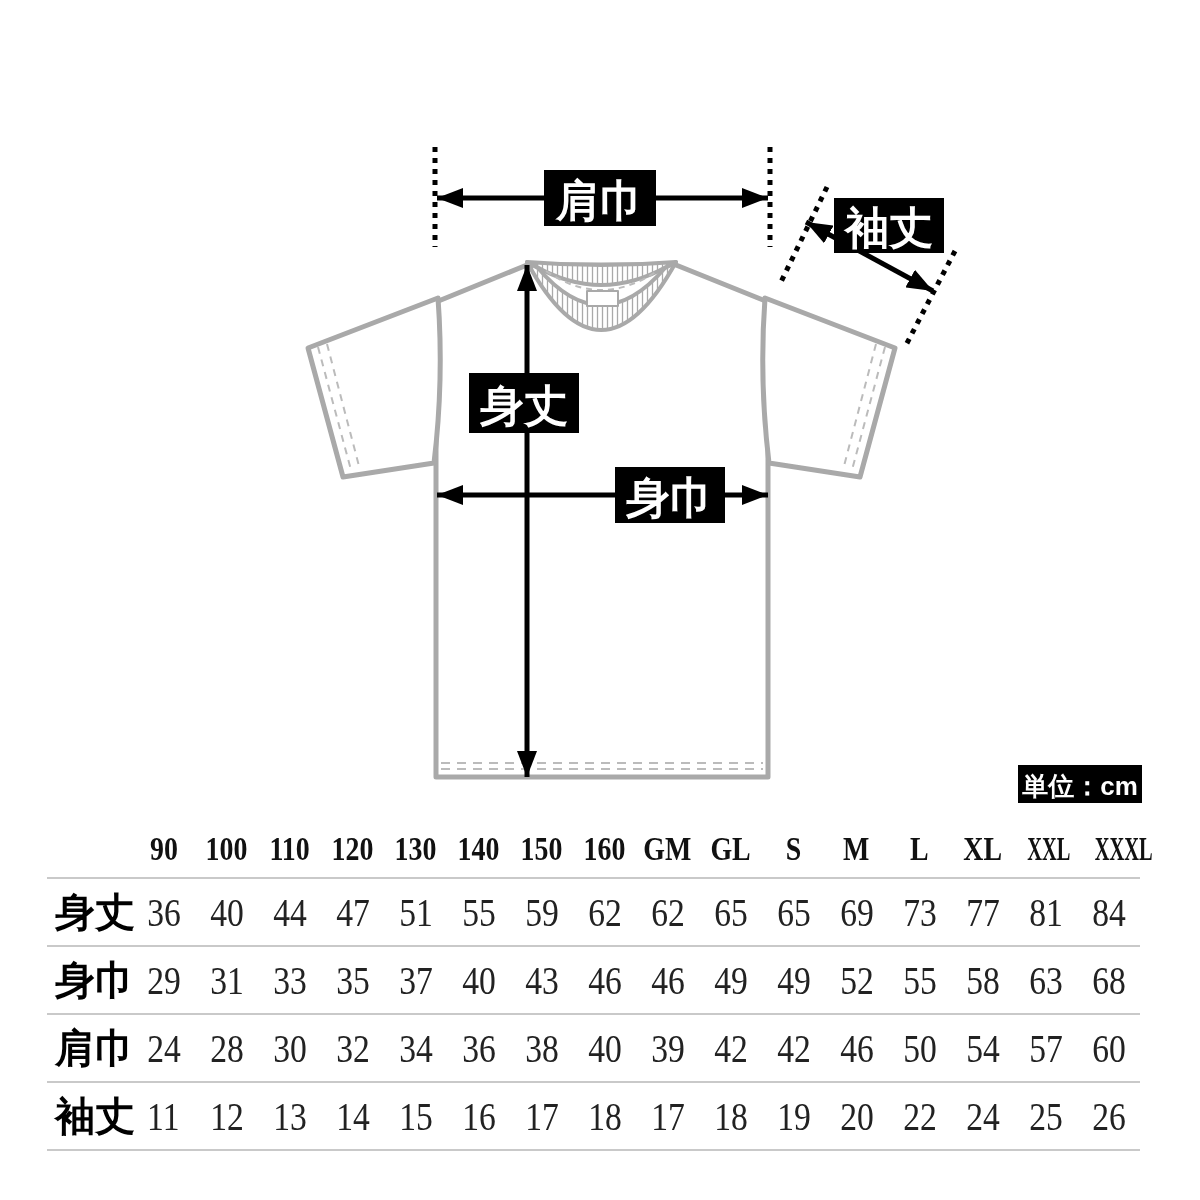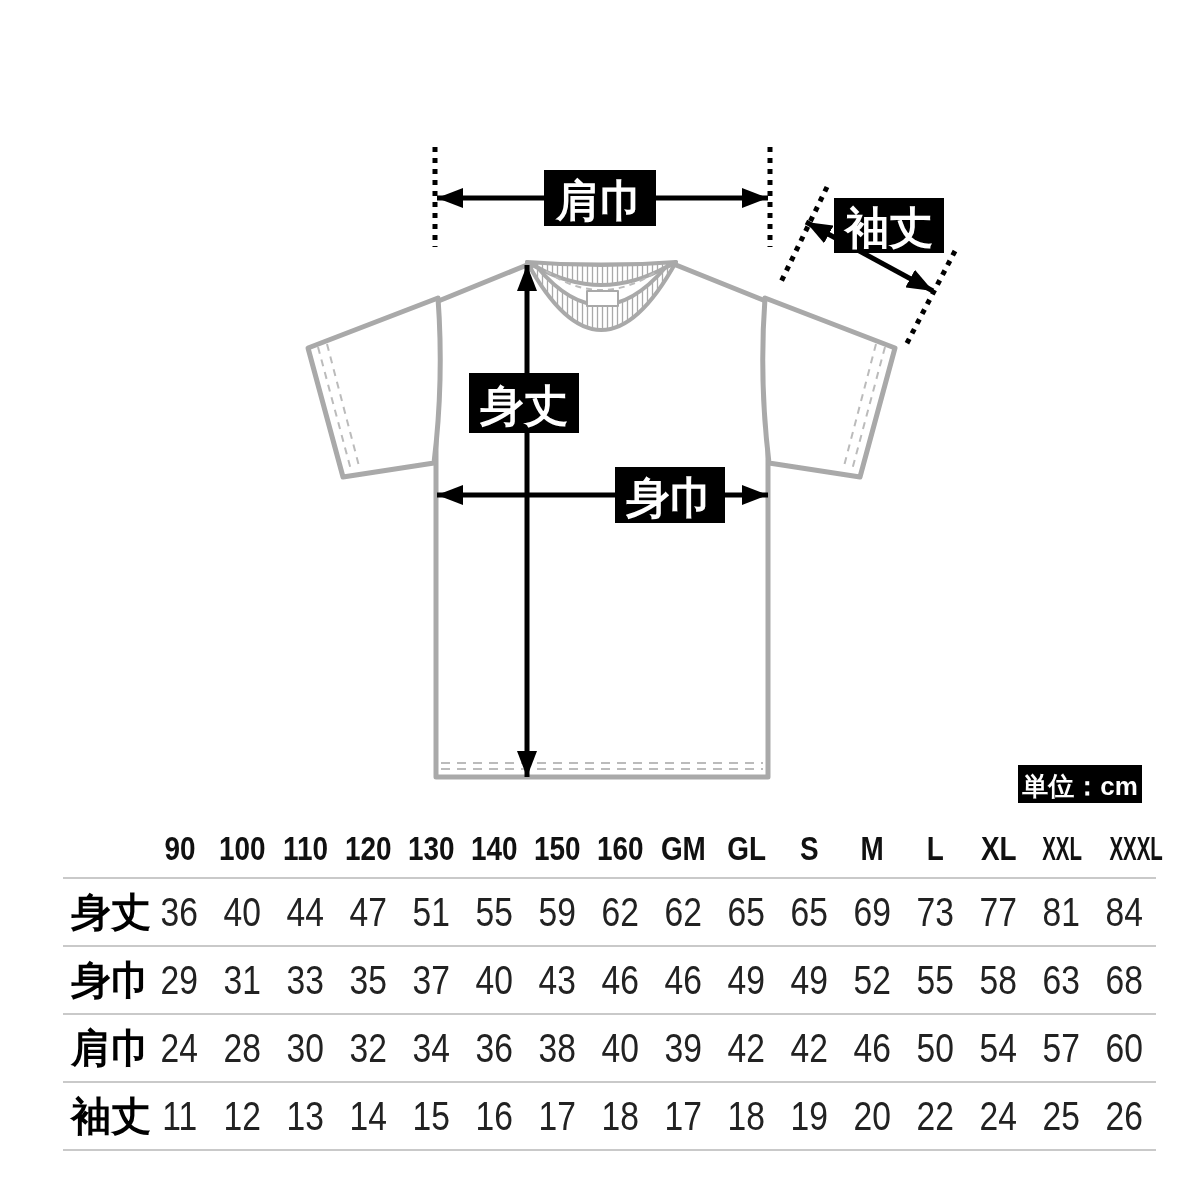--- a/index.html
+++ b/index.html
@@ -3,21 +3,21 @@
 <meta charset="utf-8">
 <style>
   html,body{margin:0;padding:0;background:#ffffff;width:1200px;height:1200px;
     font-family:"Liberation Sans","DejaVu Sans",sans-serif;color:#1a1a1a;overflow:hidden;}
   .diagram-wrap{width:1200px;height:820px;position:relative;}
   svg{display:block;}
   svg text{font-family:"Liberation Sans","DejaVu Sans",sans-serif;}
   .kanji-label{fill:#ffffff;font-size:44px;font-weight:bold;}
   .unit-label{fill:#ffffff;font-size:26px;font-weight:bold;}
   
-  .table-wrap{margin-left:63px;width:1093px;}
+  .table-wrap{margin-left:47px;width:1093px;font-family:Liberation Serif, serif;}
   table{border-collapse:collapse;table-layout:fixed;width:1093px;}
   col.label-col{width:85px;}
   th,td{padding:0;text-align:center;font-weight:normal;white-space:nowrap;}
   thead th{height:57px;vertical-align:middle;font-weight:bold;font-size:34px;color:#111;}
   tbody td,tbody th{height:66px;vertical-align:middle;border-top:2px solid #c9c9c9;font-size:40px;color:#222;}
   tbody tr:last-child td,tbody tr:last-child th{border-bottom:2px solid #c9c9c9;}
   tbody th.row-label{text-align:left;font-weight:bold;font-size:40px;color:#000;padding-left:8px;}
   .n{display:inline-block;transform:scaleX(0.84);transform-origin:center;}
   thead .n{transform:scaleX(0.82);}
   thead .cond{transform:scaleX(0.62);font-size:33px;}

